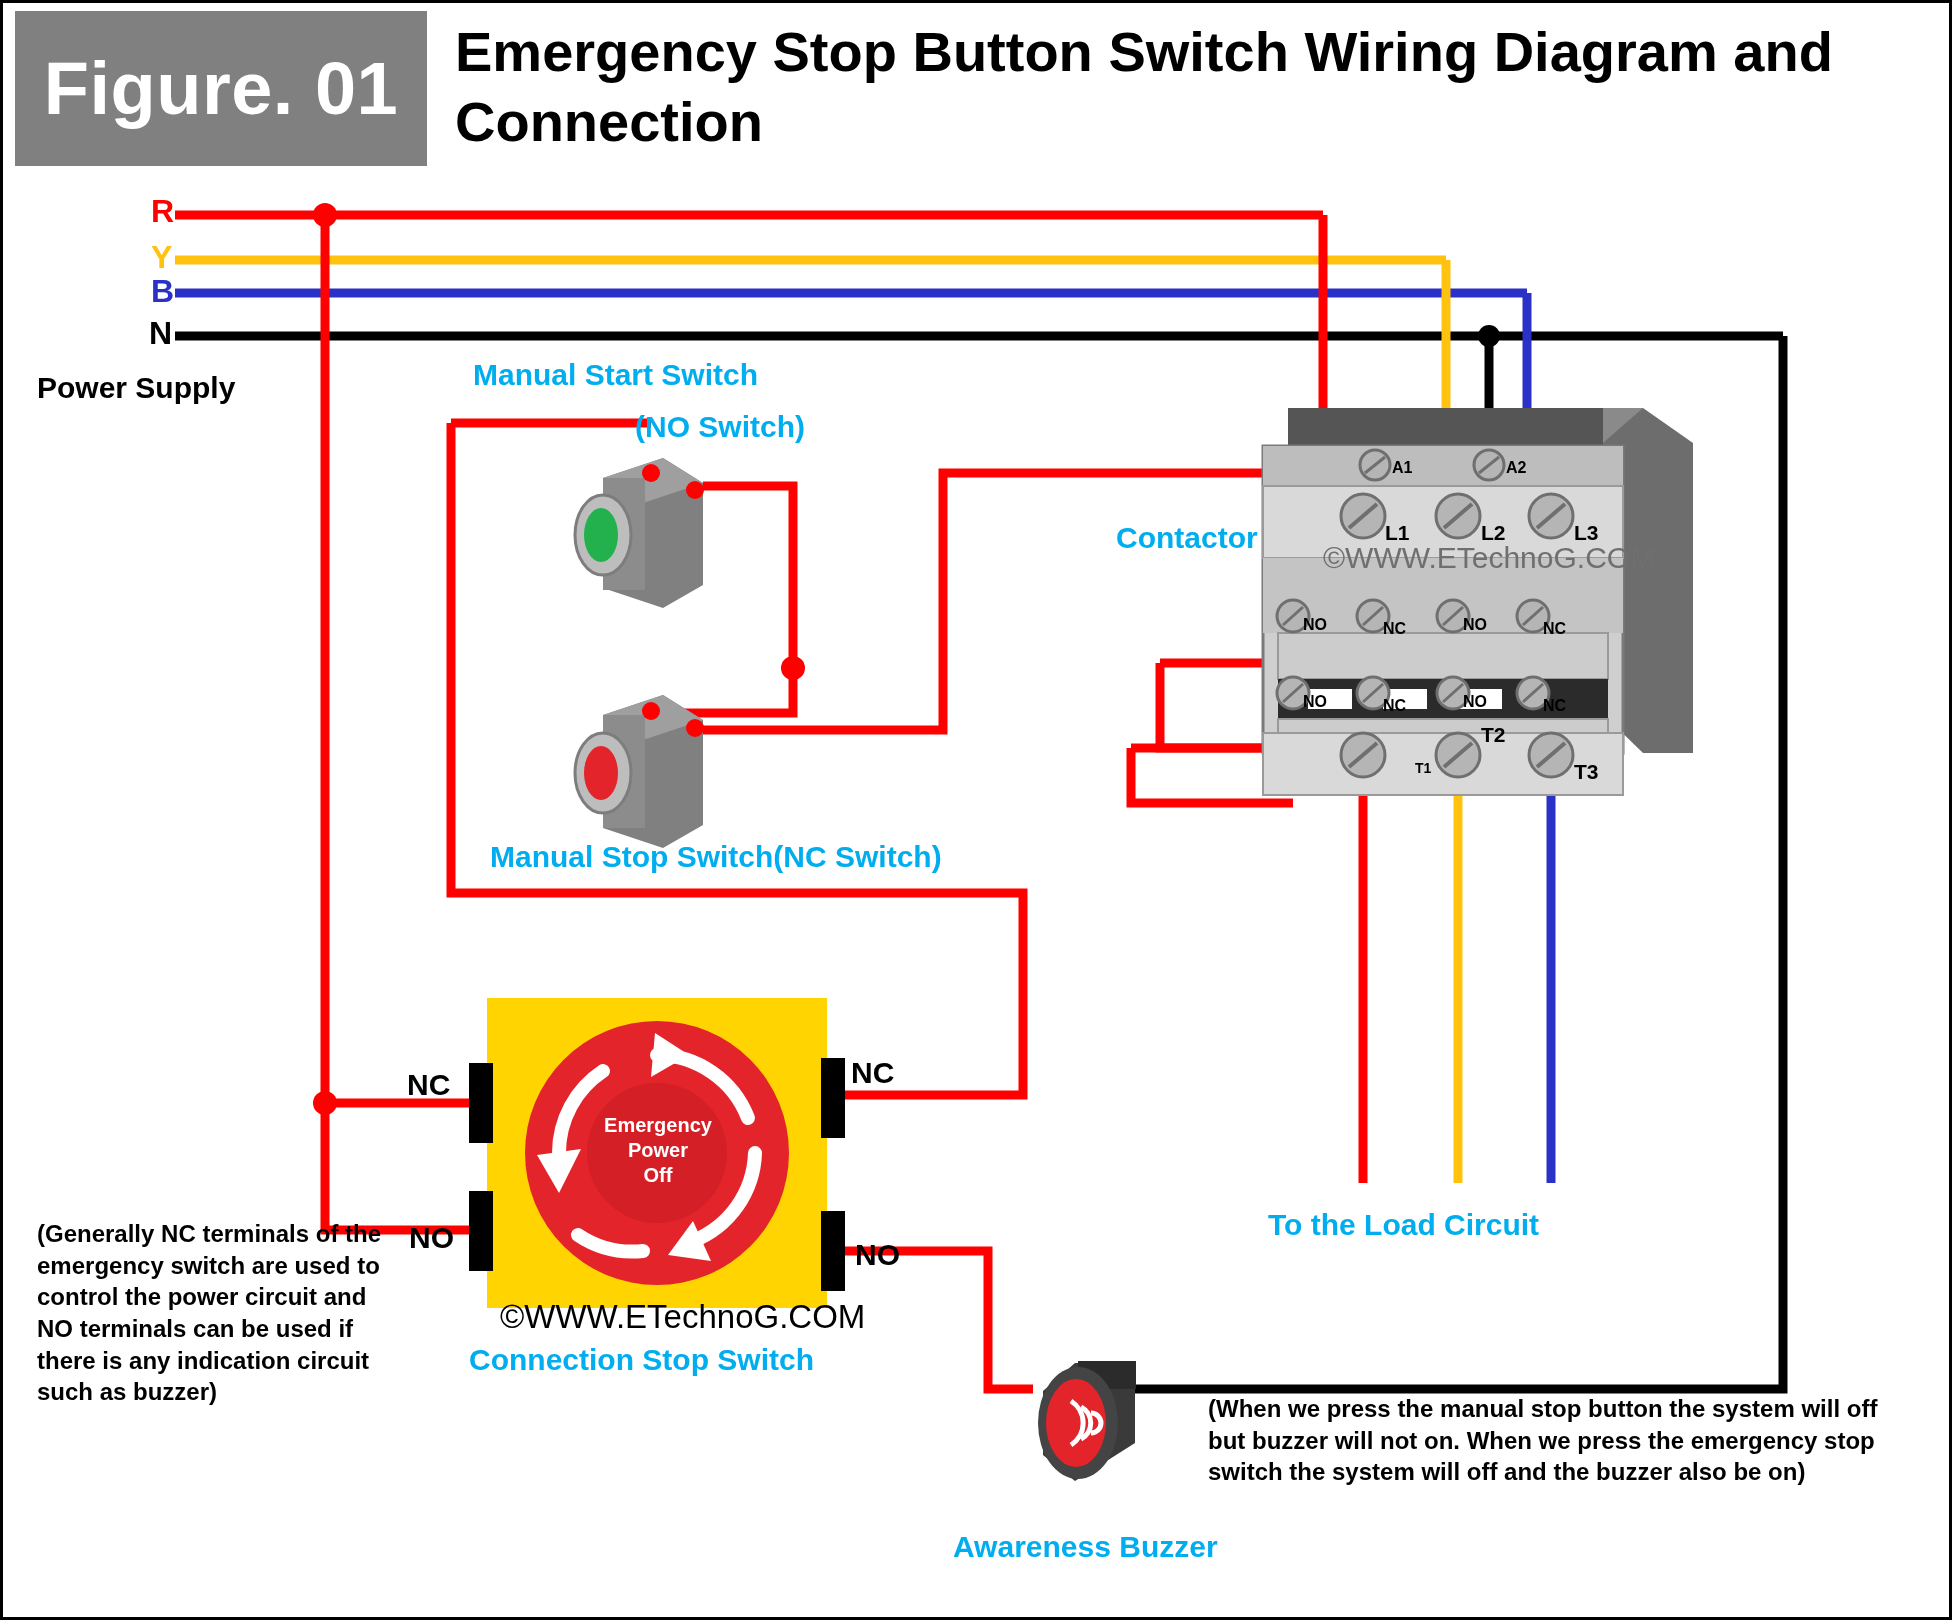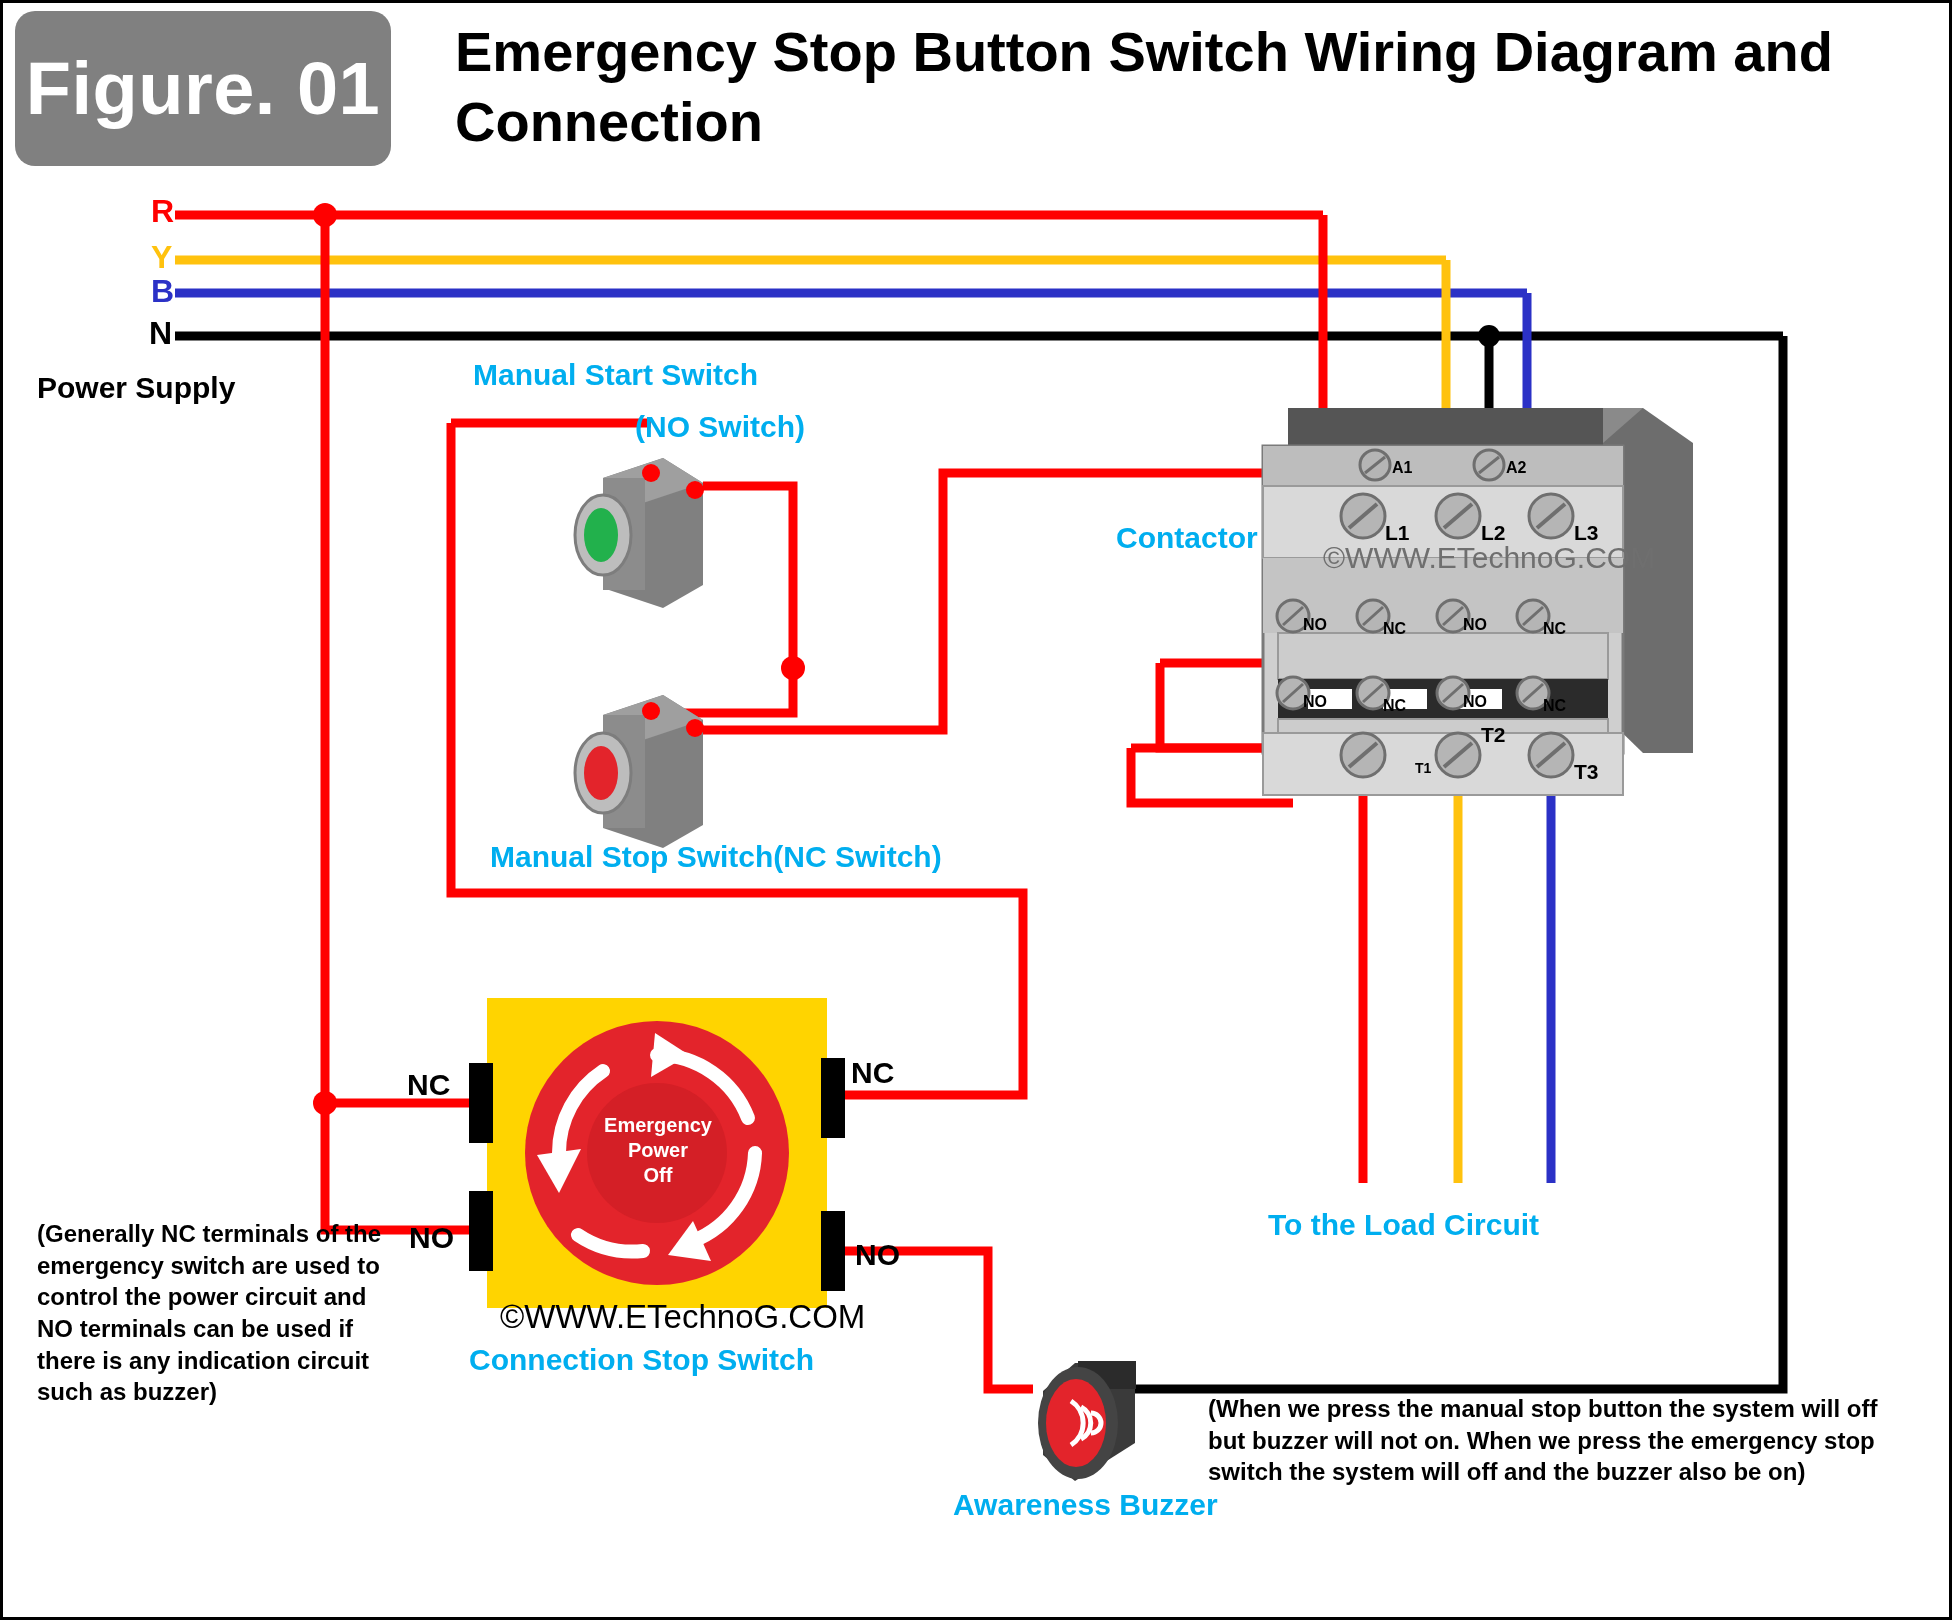--- a/index.html
+++ b/index.html
@@ -22,30 +22,29 @@
   
   #header {
     position: absolute;
     left: 0; top: 0;
     width: 100%;
     height: 183px;
   }
   #fig-badge {
     position: absolute;
     left: 12px; top: 8px;
-    width: 376px; height: 155px;
+    width: 412px; height: 155px;
     background: #808080;
     color: #ffffff;
     font-weight: bold;
     font-size: 74px;
     display: flex;
     align-items: center;
     justify-content: center;
     letter-spacing: 0.5px;
-    border-radius: 20px;
   }
   #header-title {
     position: absolute;
     left: 452px; top: 14px;
     width: 1440px;
     color: #000000;
     font-weight: bold;
     font-size: 56px;
     line-height: 1.25;
   }
@@ -315,21 +314,21 @@
   <div class="lbl phase" style="left:148px; top:270px; color:#2B31C6;">B</div>
   <div class="lbl phase" style="left:146px; top:312px; color:#000000;">N</div>
   <div class="lbl blacklbl" style="left:34px; top:368px; font-size:30px;">Power Supply</div>
 
   <div class="lbl cyan" style="left:470px; top:355px; font-size:30px;">Manual Start Switch</div>
   <div class="lbl cyan" style="left:632px; top:407px; font-size:30px;">(NO Switch)</div>
   <div class="lbl cyan" style="left:487px; top:837px; font-size:30px;">Manual Stop Switch(NC Switch)</div>
   <div class="lbl cyan" style="left:1113px; top:518px; font-size:30px;">Contactor</div>
   <div class="lbl cyan" style="left:1265px; top:1205px; font-size:30px;">To the Load Circuit</div>
   <div class="lbl cyan" style="left:466px; top:1340px; font-size:30px;">Connection Stop Switch</div>
-  <div class="lbl cyan" style="left:950px; top:1485px; font-size:30px;">Awareness Buzzer</div>
+  <div class="lbl cyan" style="left:950px; top:1527px; font-size:30px;">Awareness Buzzer</div>
 
   <div class="lbl blacklbl" style="left:404px; top:1065px; font-size:30px;">NC</div>
   <div class="lbl blacklbl" style="left:848px; top:1053px; font-size:30px;">NC</div>
   <div class="lbl blacklbl" style="left:406px; top:1218px; font-size:30px;">NO</div>
   <div class="lbl blacklbl" style="left:852px; top:1235px; font-size:30px;">NO</div>
 
   <div id="estop-center-text" style="left:594px; top:1110px; width:122px;">Emergency
 Power
 Off</div>
 

